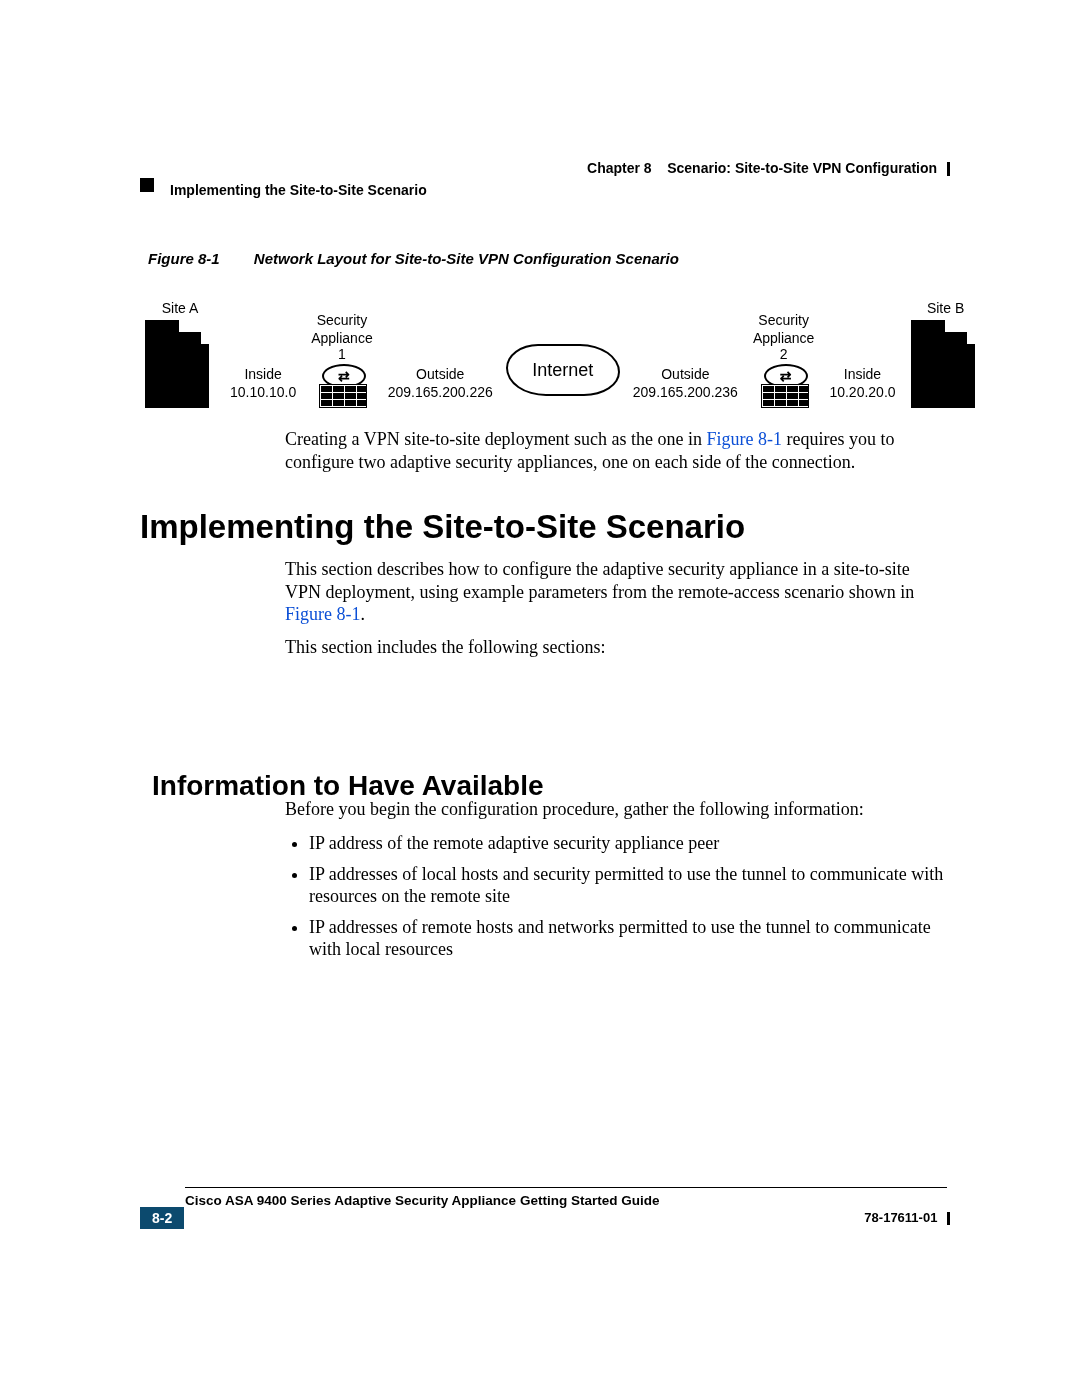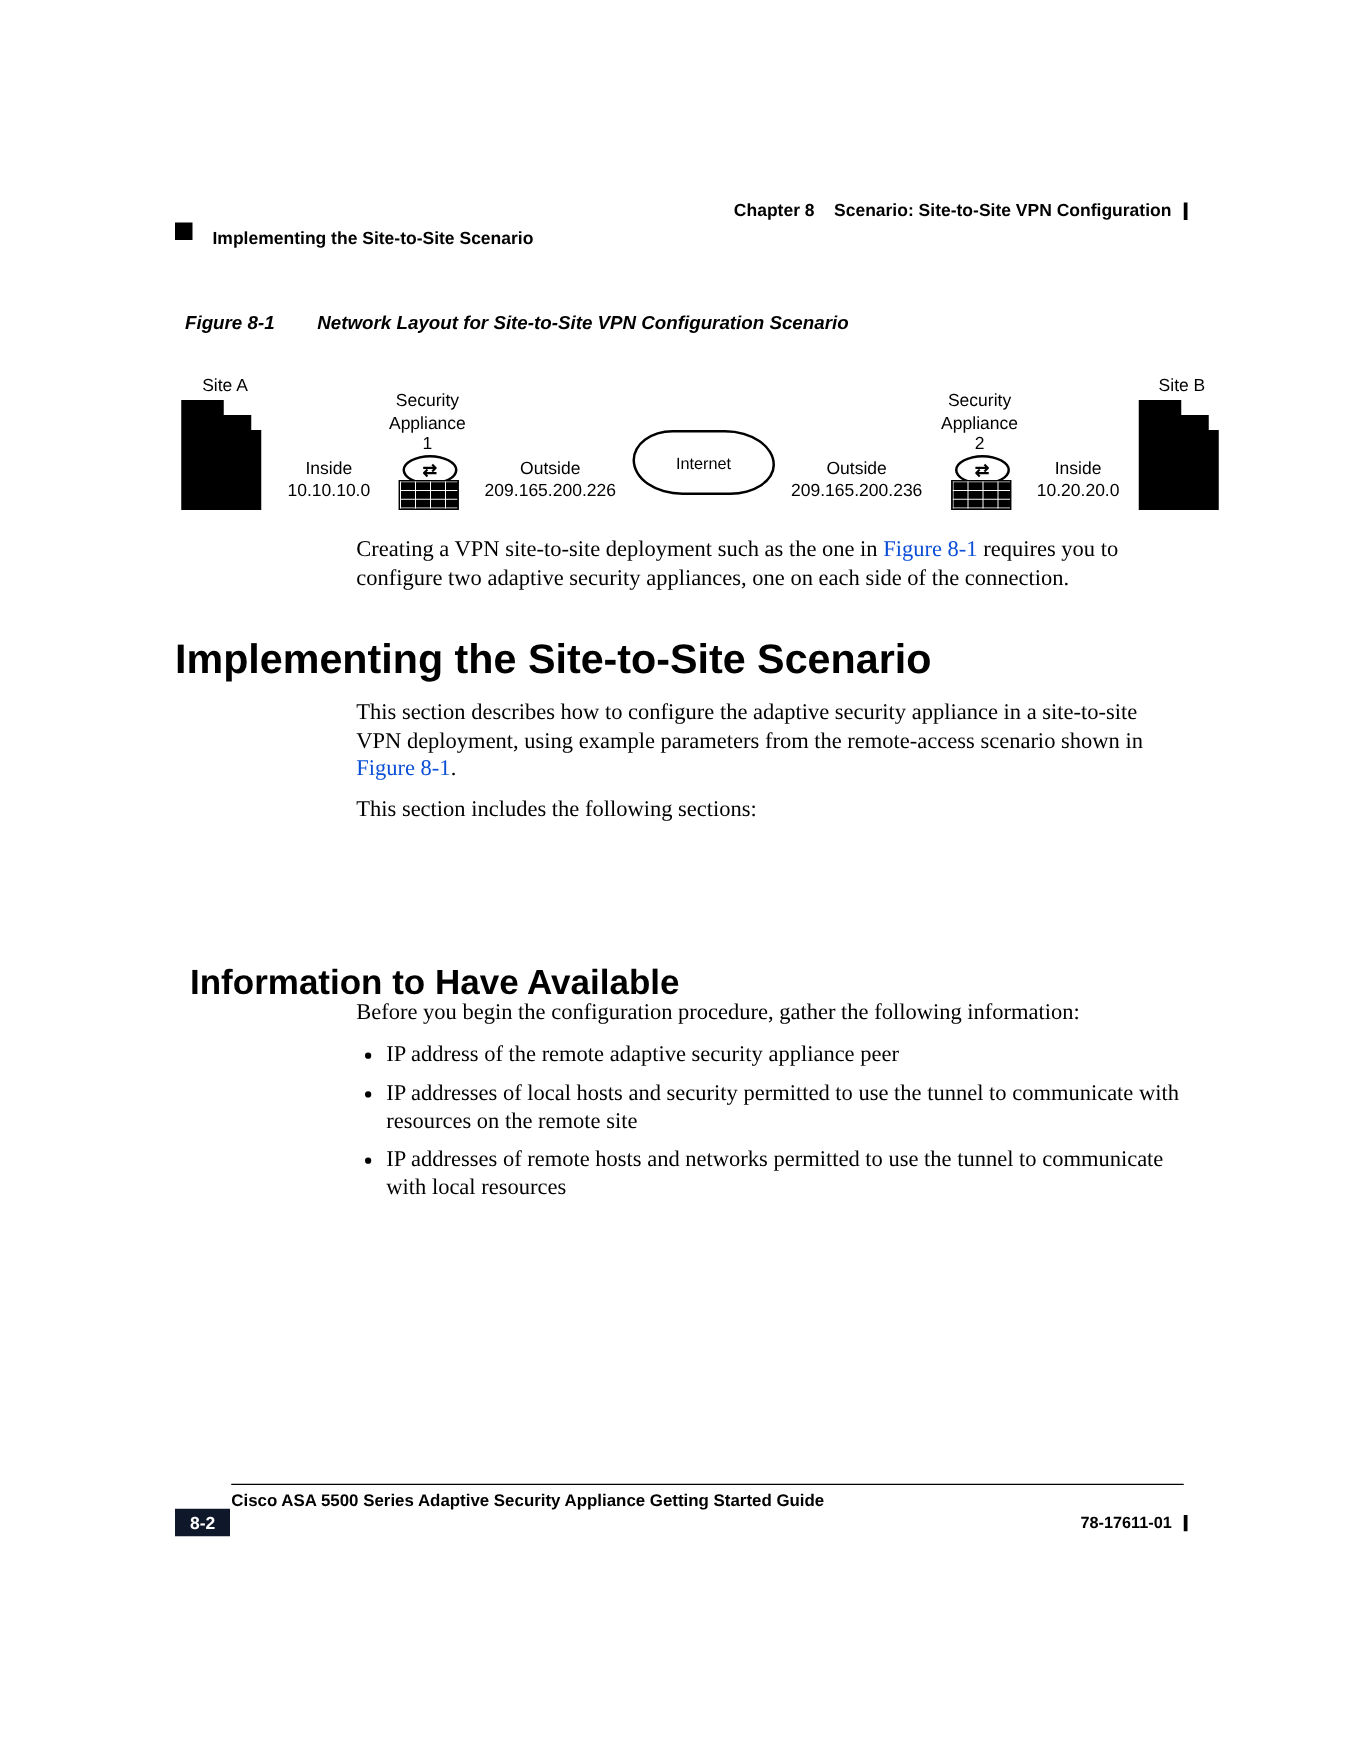--- a/index.html
+++ b/index.html
@@ -121,21 +121,21 @@
     top:1193px;
     left:185px;
     font-family: Arial, Helvetica, sans-serif;
     font-weight: bold;
     font-size: 13.5px;
   }
   .page-num-box {
     position:absolute;
     top:1207px;
     left:140px;
-    background:#0f172a;
+    background:#0c4a6e;
     color:#fff;
     font-family: Arial, Helvetica, sans-serif;
     font-weight:bold;
     font-size:14px;
     padding:3px 12px;
   }
   .doc-num {
     position:absolute;
     top:1210px;
     right:130px;
@@ -183,21 +183,21 @@
       linear-gradient(90deg, #fff 1px, transparent 1px);
     background-size: 12px 7px, 12px 7px;
     border:1px solid #000;
   }
   .cloud {
     width:110px; height:48px;
     border:2px solid #000;
     border-radius: 40px 50px 45px 50px / 30px 35px 30px 35px;
     background:#fff;
     display:flex; align-items:center; justify-content:center;
-    font-family: Arial, sans-serif; font-size:13px;
+    font-family: Arial, sans-serif; font-size:18px;
   }
   .diag-row { display:flex; align-items:flex-end; gap:15px;}
   .diag-col { display:flex; flex-direction:column; align-items:center; justify-content:flex-end; gap:2px;}
   .img-id {
     position:absolute; right:-10px; top:65px;
     font-family: Arial, sans-serif; font-size:10px;
     writing-mode: vertical-rl; transform: rotate(180deg);
   }
 </style>
 </head>
@@ -305,20 +305,20 @@
 
   <div class="body-text" style="top:826px;">
     <ul class="bullets">
       <li>IP address of the remote adaptive security appliance peer</li>
       <li>IP addresses of local hosts and security permitted to use the tunnel to communicate with resources on the remote site</li>
       <li>IP addresses of remote hosts and networks permitted to use the tunnel to communicate with local resources</li>
     </ul>
   </div>
 
   <div class="footer-rule"></div>
-  <div class="footer-title">Cisco ASA 5500 Series Adaptive Security Appliance Getting Started Guide</div>
+  <div class="footer-title">Cisco ASA 9400 Series Adaptive Security Appliance Getting Started Guide</div>
   <div class="page-num-box">8-2</div>
   <div class="doc-num">
     <span>78-17611-01</span>
     <span class="bar"></span>
   </div>
 
 </div>
 
 </body></html>

